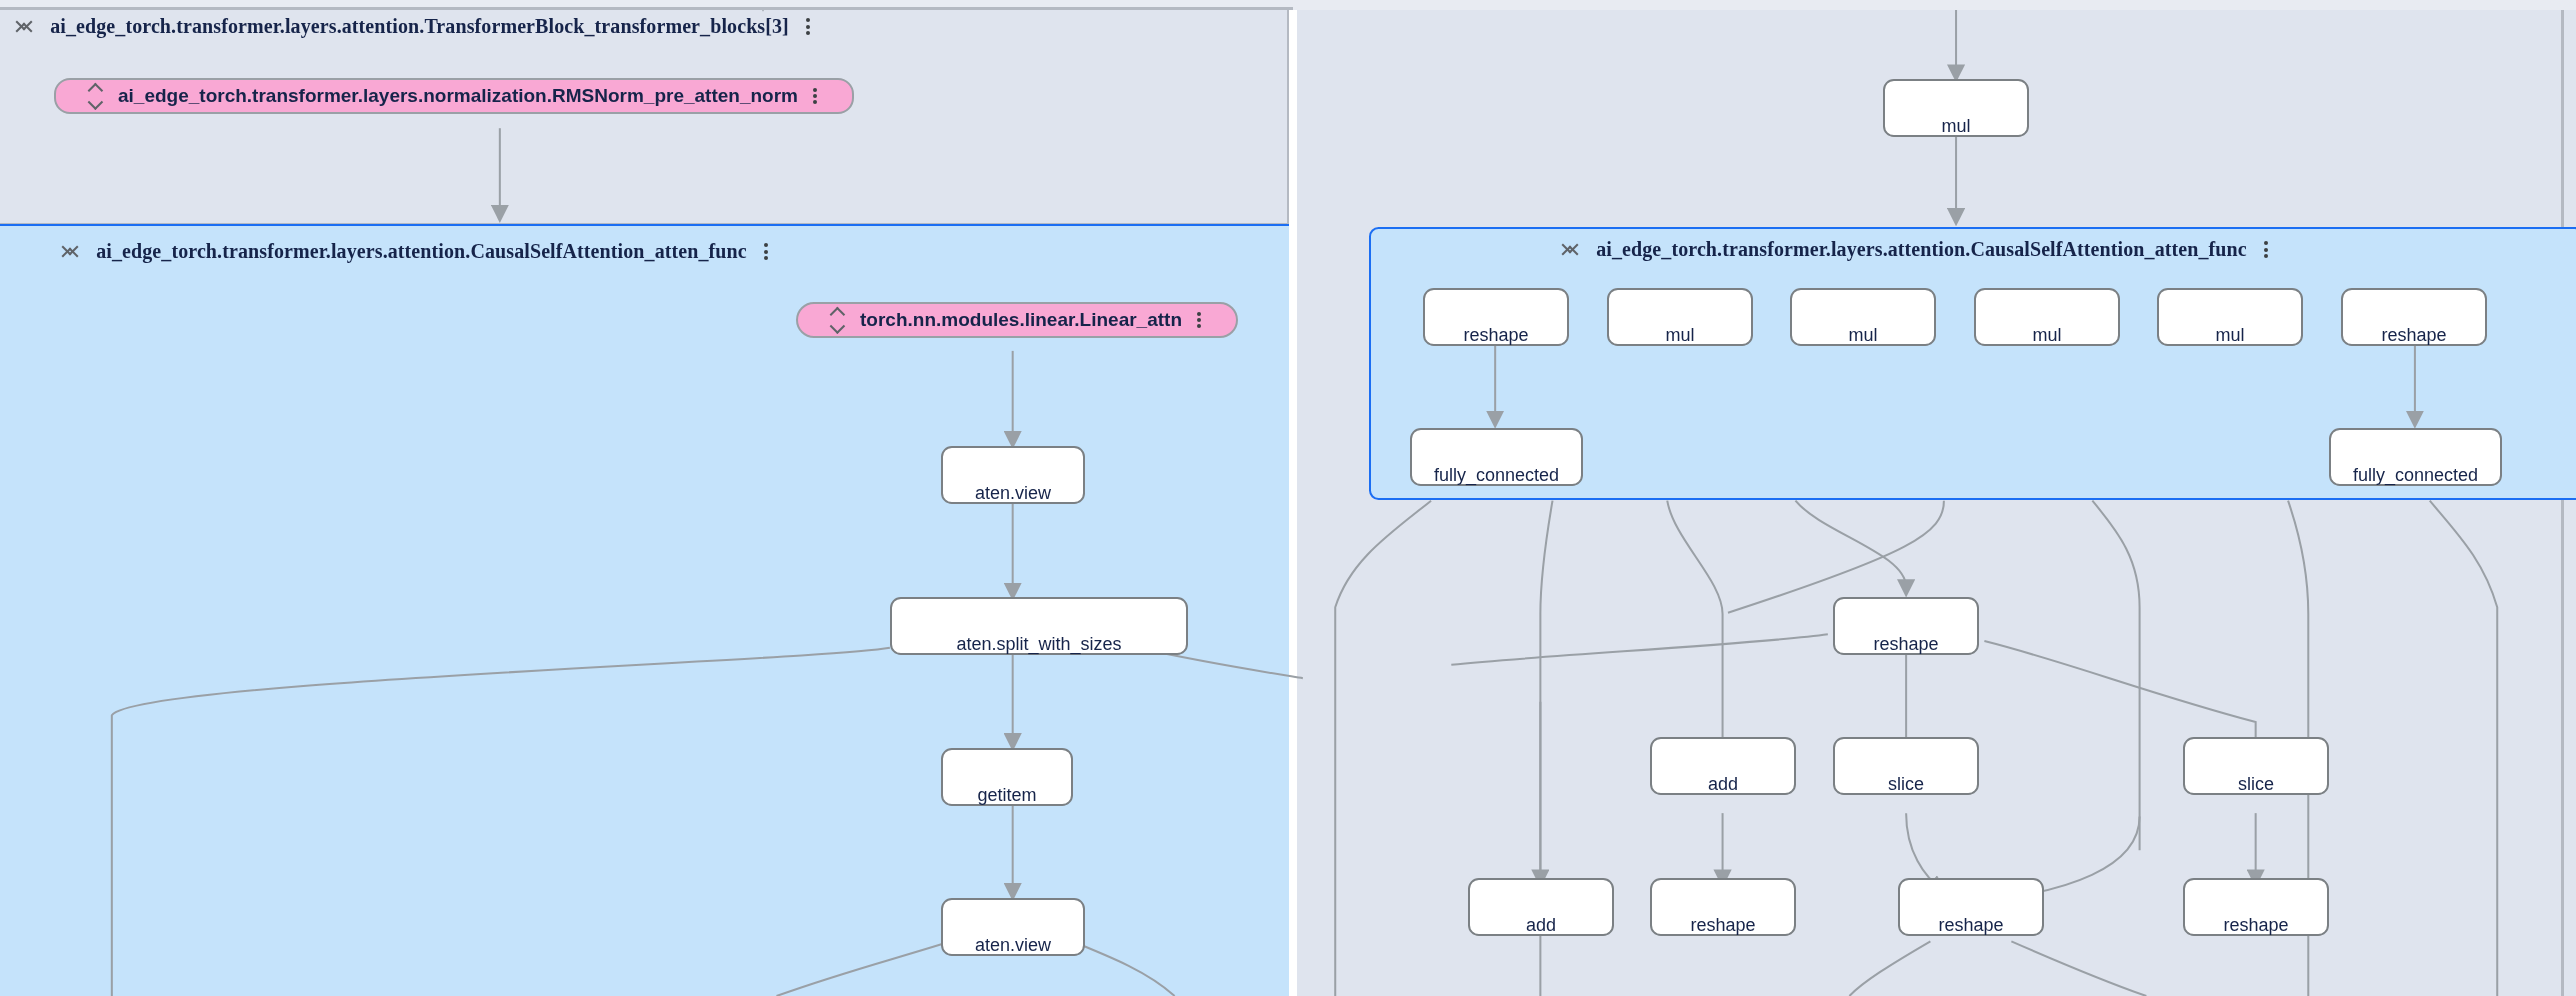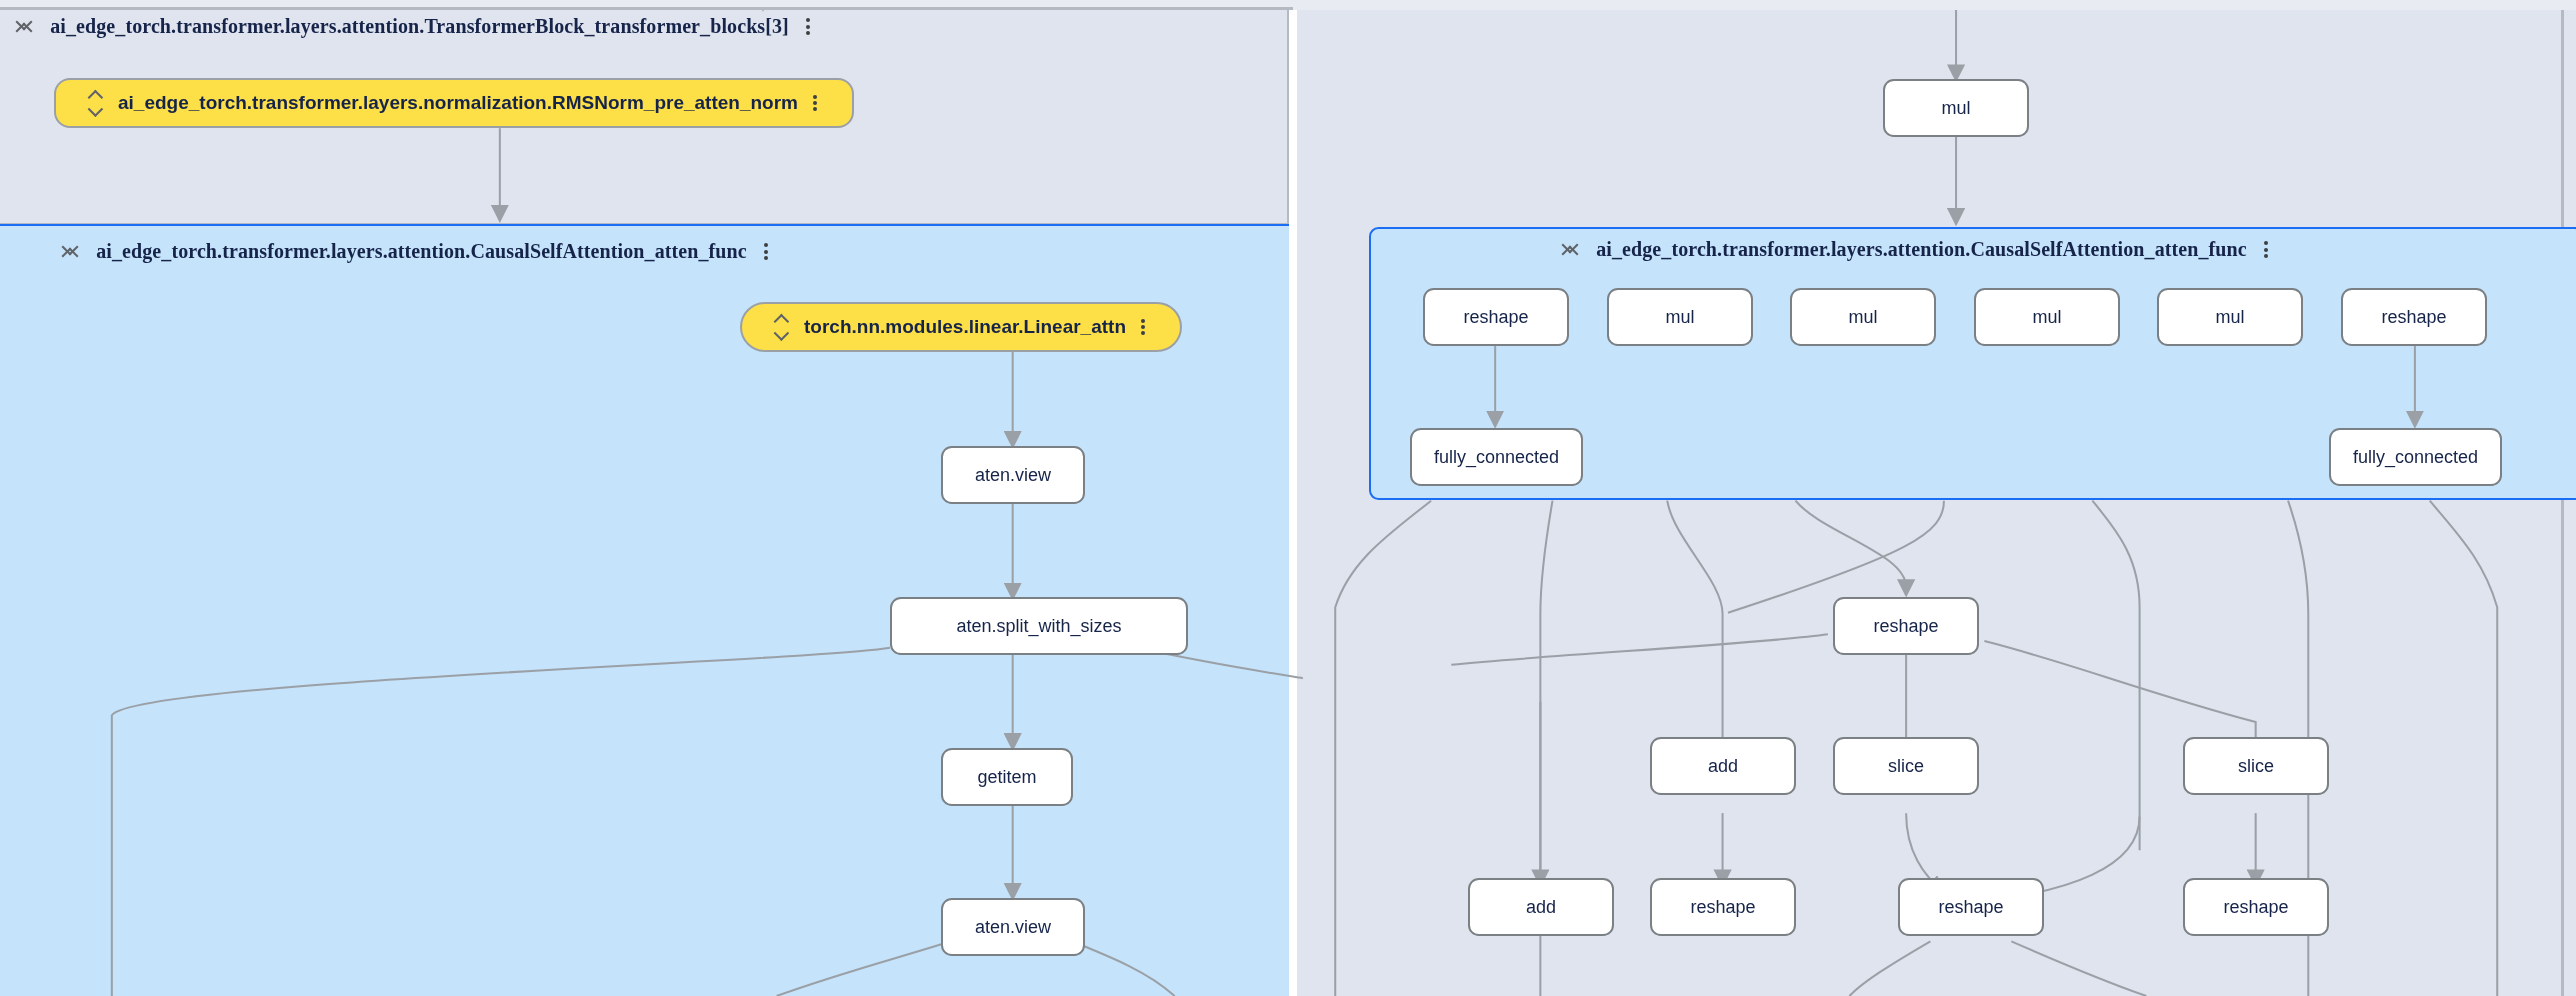--- a/index.html
+++ b/index.html
@@ -113,25 +113,25 @@
   .dots-icon i:nth-child(1) { top: 3.4px; }
   .dots-icon i:nth-child(2) { top: 9.5px; }
   .dots-icon i:nth-child(3) { top: 15.5px; }
 
   
   .pill {
     position: absolute;
     display: flex;
     align-items: center;
     gap: 15px;
-    background: #fde047;
+    background: #f9a8d4;
     border: 2px solid #9aa0a6;
     border-radius: 16px;
     padding: 0 32px;
-    height: 50px;
+    height: 36px;
     z-index: 7;
     white-space: nowrap;
     cursor: pointer;
   }
   .pill .title {
     font-size: 19px;
     font-weight: 700;
     color: #16244a;
   }
   
@@ -151,21 +151,21 @@
   .updown-icon::before { top: 2px;  transform: rotate(45deg); }
   .updown-icon::after  { bottom: 2px; transform: rotate(225deg); }
 
   
   .op {
     position: absolute;
     background: #ffffff;
     border: 2px solid #7b8084;
     border-radius: 10.8px;
     display: flex;
-    align-items: center;
+    align-items: flex-end;
     justify-content: center;
     z-index: 7;
     white-space: nowrap;
     cursor: pointer;
   }
   .op span {
     font-size: 18px;
     color: #16244a;
     font-weight: 400;
     line-height: 1;
@@ -301,21 +301,21 @@
   <div class="pill" style="left:54px; top:78px;">
     <span class="updown-icon"></span>
     <span class="title">ai_edge_torch.transformer.layers.normalization.RMSNorm_pre_atten_norm</span>
     <span class="dots-icon">
         <i></i>
         <i></i>
         <i></i>
       </span>
   </div>
 
-  <div class="pill" style="left:740px; top:302px;border-radius:25px;">
+  <div class="pill" style="left:796px; top:302px;border-radius:25px;">
     <span class="updown-icon"></span>
     <span class="title">torch.nn.modules.linear.Linear_attn</span>
     <span class="dots-icon">
         <i></i>
         <i></i>
         <i></i>
       </span>
   </div>
 
   <div class="op" style="left:941px; top:446px; width:144px; height:58px;">

